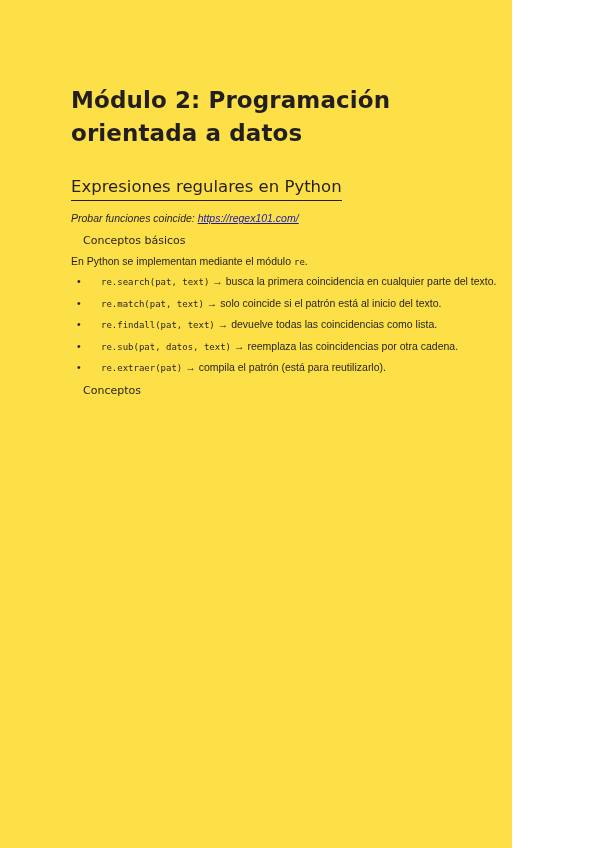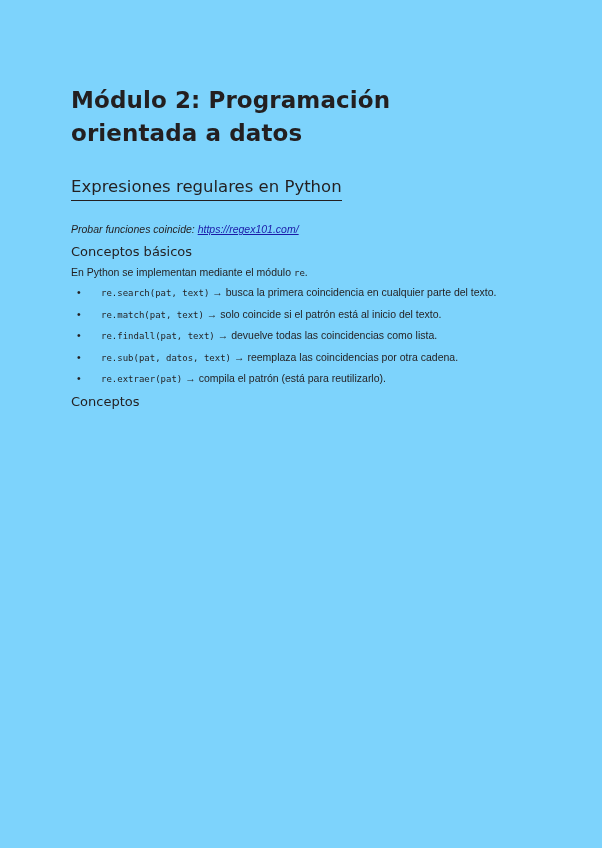--- a/index.html
+++ b/index.html
@@ -12,23 +12,23 @@
     height: 848px;
     font-family: "Liberation Sans", sans-serif;
     color: #231f20;
     position: relative;
     overflow: hidden;
   }
   .page {
     position: absolute;
     left: 0;
     top: 0;
-    width: 602px;
+    width: 512px;
     height: 848px;
-    background: #7dd3fc;
+    background: #fde047;
   }
   .content {
     position: absolute;
     left: 71px;
     top: 84px;
     width: 462px;
   }
 
   h1.doc-title {
     font-family: "DejaVu Sans", sans-serif;
@@ -39,21 +39,21 @@
     margin: 0 0 26px 0;
     color: #231f20;
     max-width: 440px;
   }
 
   h2.section-title {
     font-family: "DejaVu Sans", sans-serif;
     font-size: 16.5px;
     line-height: 22px;
     font-weight: normal;
-    margin: 0 0 20px 0;
+    margin: 0 0 9px 0;
     padding-bottom: 2px;
     color: #231f20;
     display: inline-block;
     border-bottom: 1px solid #231f20;
   }
 
   p.body-text {
     font-size: 10.5px;
     line-height: 16px;
     margin: 0 0 3px 0;
@@ -69,24 +69,24 @@
   }
   p.italic-line .link {
     font-style: italic;
     color: #1a1aa8;
     text-decoration: underline;
     text-align: right;
   }
 
   h3.sub-title {
     font-family: "DejaVu Sans", sans-serif;
-    font-size: 13px;
+    font-size: 11px;
     line-height: 19px;
     font-weight: normal;
-    margin: 5px 0 3px 0;
+    margin: 5px 0 3px 12px;
     color: #231f20;
   }
 
   .code {
     font-family: "DejaVu Sans Mono", monospace;
     font-size: 9px;
     color: #231f20;
     margin-top: 8px;
   }
 

